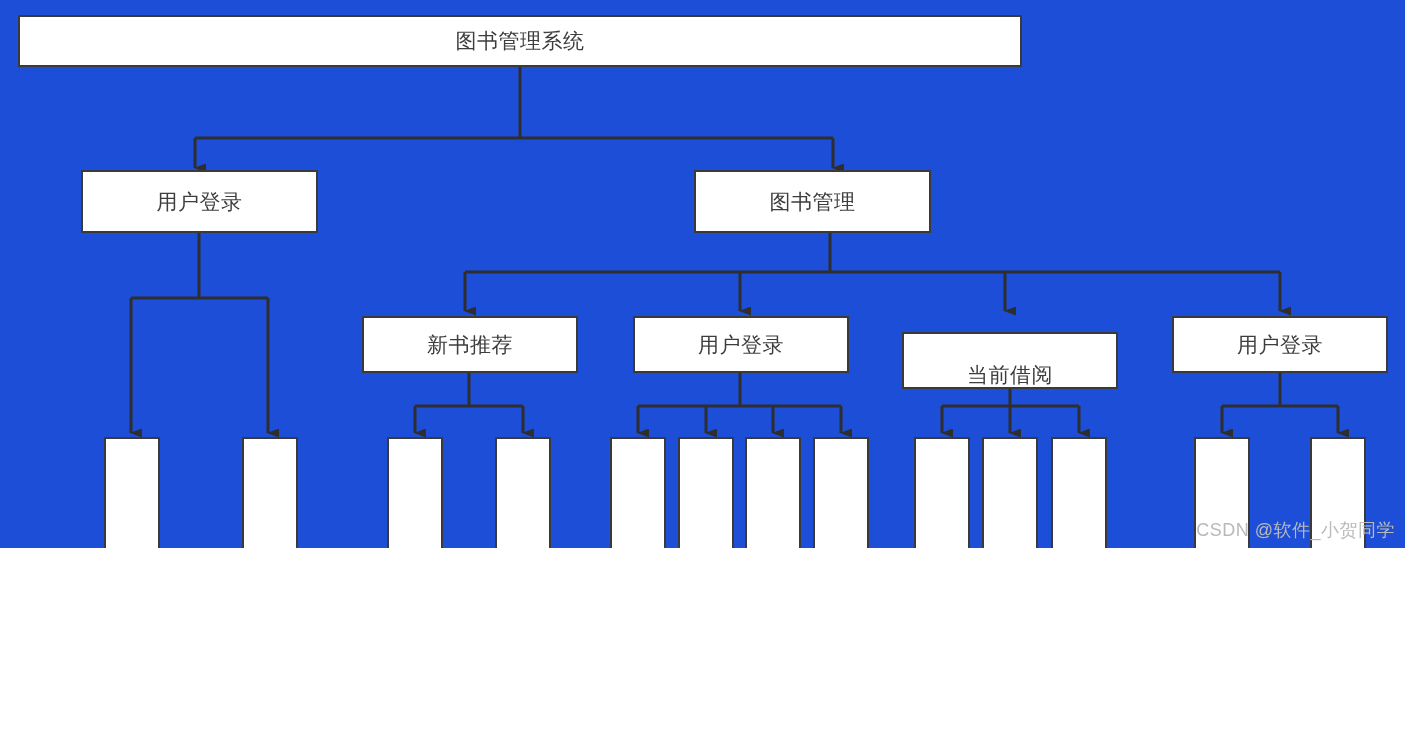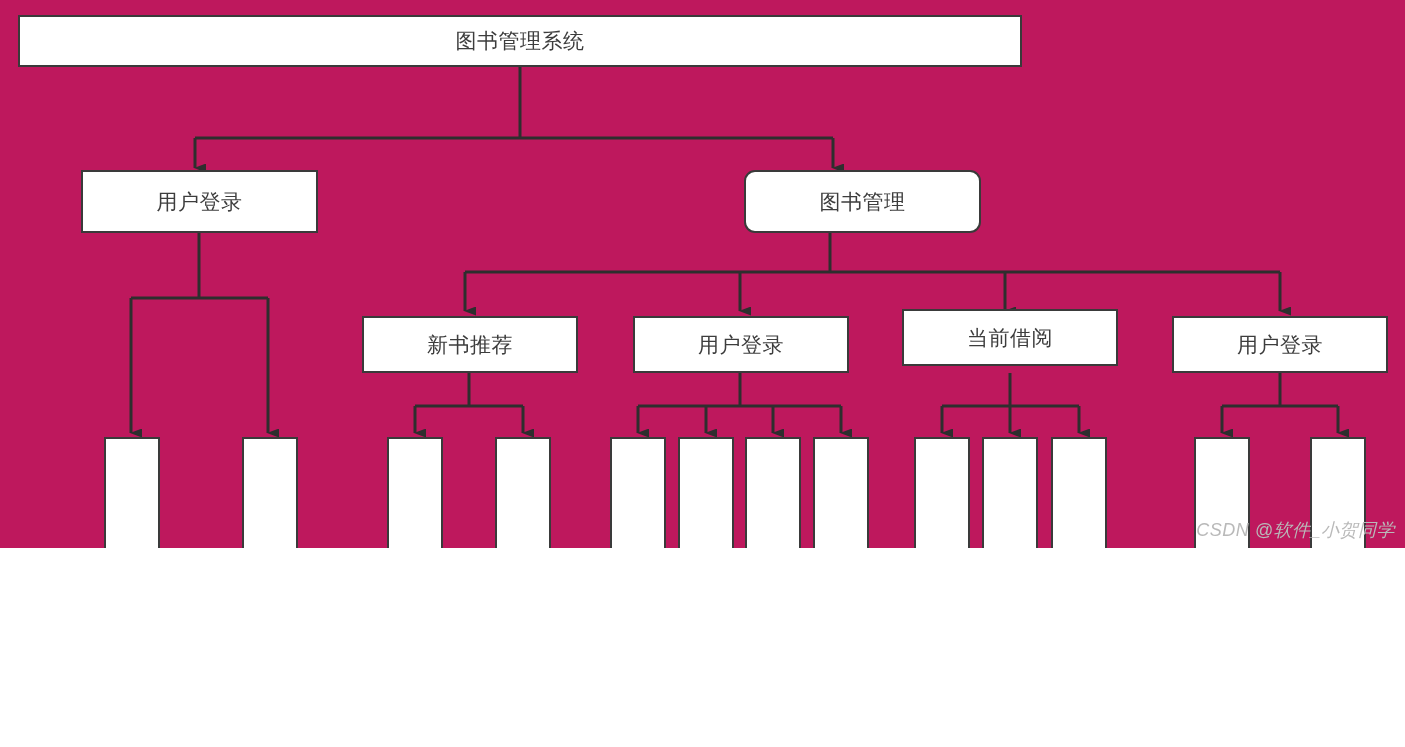--- a/index.html
+++ b/index.html
@@ -8,21 +8,21 @@
     padding: 0;
     background: #ffffff;
   }
   body {
     font-family: "Liberation Sans", "DejaVu Sans", sans-serif;
   }
   #canvas {
     position: relative;
     width: 1405px;
     height: 548px;
-    background: #be185d;
+    background: #1d4ed8;
     overflow: hidden;
   }
   #diagram-svg {
     position: absolute;
     left: 0;
     top: 0;
     width: 1405px;
     height: 747px;
   }
   
@@ -64,21 +64,20 @@
   #watermark {
     position: absolute;
     right: 10px;
     bottom: 6px;
     font-size: 18px;
     color: #b9b9b9;
     white-space: nowrap;
     font-family: "Liberation Sans", "DejaVu Sans", sans-serif;
     letter-spacing: 0.5px;
     pointer-events: none;
-    font-style: italic;
   }
 </style>
 </head>
 <body>
 
 <div id="canvas">
 
   <svg id="diagram-svg" viewBox="0 0 1405 747" xmlns="http://www.w3.org/2000/svg">
     <defs>
       <marker id="arrowhead" markerWidth="10" markerHeight="12" refX="4.5" refY="11" orient="auto" markerUnits="userSpaceOnUse">
@@ -133,33 +132,33 @@
   </svg>
 
   <div class="node horiz" style="left:18px; top:15px; width:1004px; height:52px;">
     <span class="label">图书管理系统</span>
   </div>
 
   <div class="node horiz" style="left:81px; top:170px; width:237px; height:63px;">
     <span class="label">用户登录</span>
   </div>
 
-  <div class="node horiz" style="left:744px; top:170px; width:237px; height:63px;border-radius:11px;">
+  <div class="node horiz" style="left:694px; top:170px; width:237px; height:63px;">
     <span class="label">图书管理</span>
   </div>
 
   <div class="node horiz" style="left:362px; top:316px; width:216px; height:57px;align-items:center;">
     <span class="label">新书推荐</span>
   </div>
 
   <div class="node horiz" style="left:633px; top:316px; width:216px; height:57px;">
     <span class="label">用户登录</span>
   </div>
 
-  <div class="node horiz" style="left:902px; top:309px; width:216px; height:57px;">
+  <div class="node horiz" style="left:902px; top:332px; width:216px; height:57px;align-items:flex-end;">
     <span class="label">当前借阅</span>
   </div>
 
   <div class="node horiz" style="left:1172px; top:316px; width:216px; height:57px;">
     <span class="label">用户登录</span>
   </div>
 
   <div class="node vert" style="left:104px; top:437px; width:56px; height:298px;">
     <span class="label">用户登录</span>
   </div>

